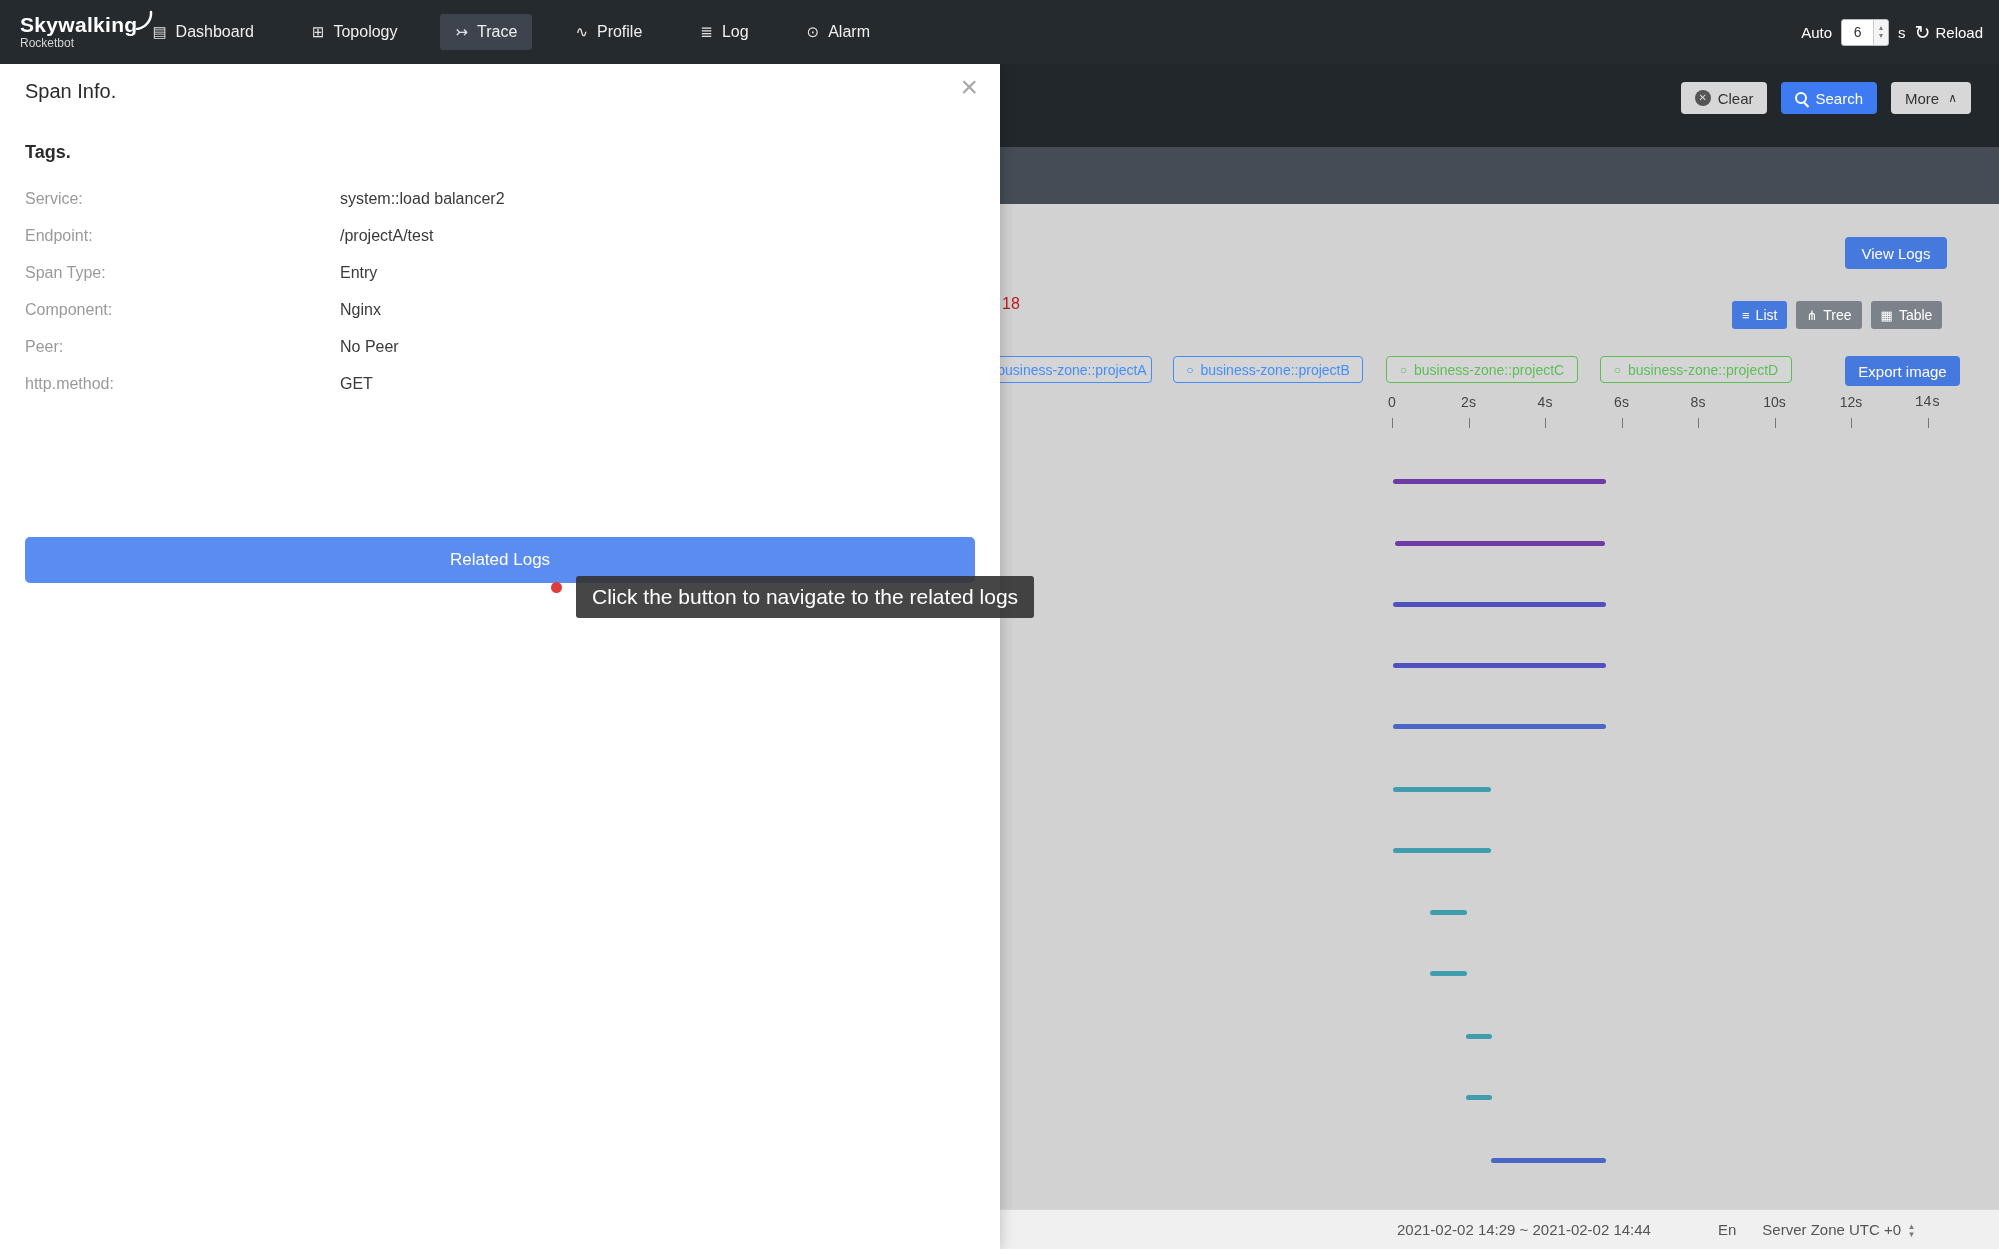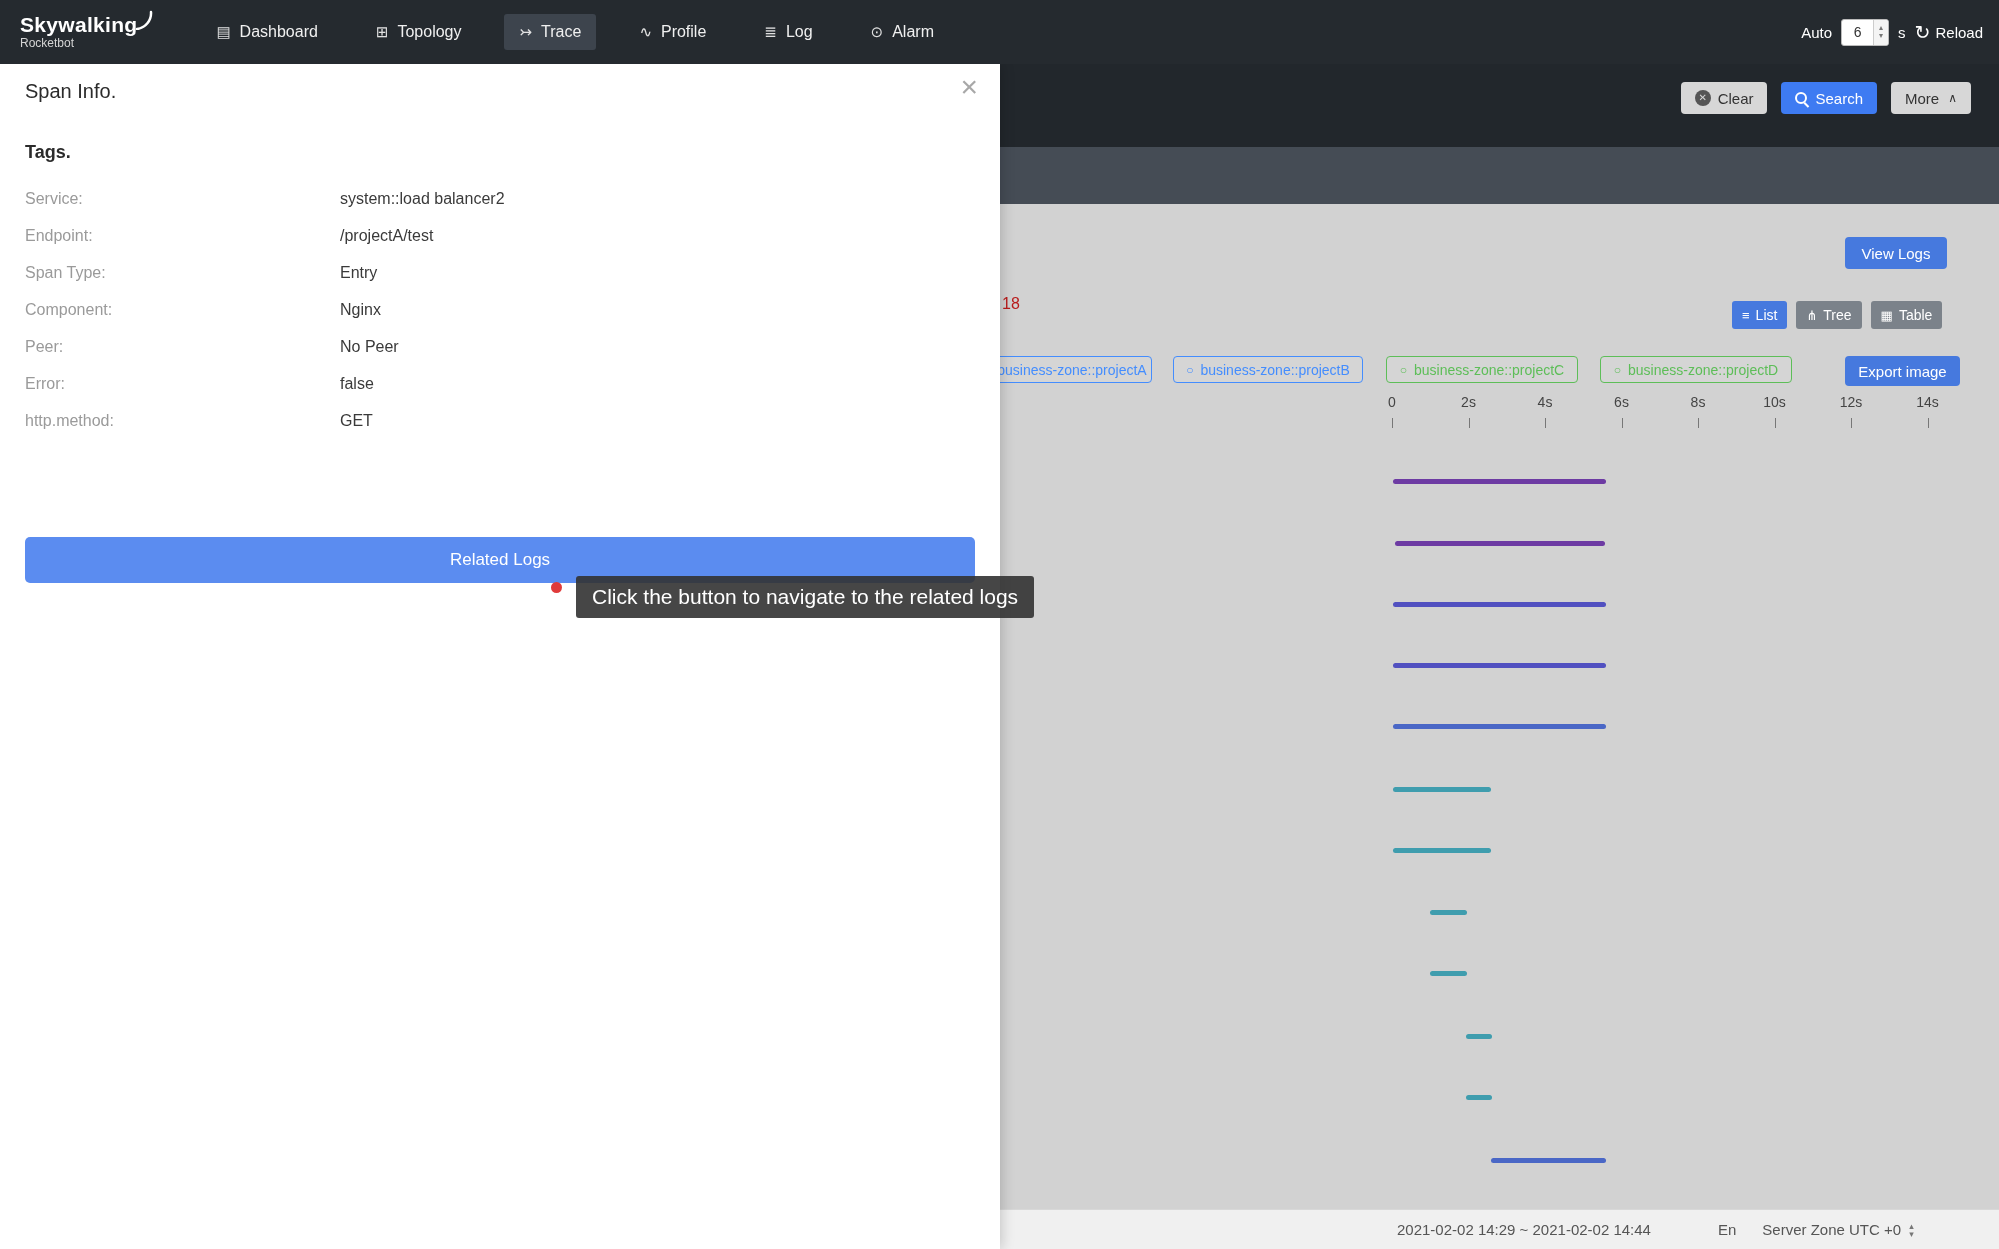--- a/index.html
+++ b/index.html
@@ -1,21 +1,21 @@
 <!DOCTYPE html>
 <html><head>
 <meta charset="utf-8">
 <style>
   * { margin:0; padding:0; box-sizing:border-box; }
   html,body { width:1999px; height:1249px; }
   body { position:relative; overflow:hidden; background:#d2d2d2; font-family:"Liberation Sans", sans-serif; }
 
   
   .topnav{position:absolute;top:0;left:0;right:0;height:64px;background:#252a2f;display:flex;align-items:center;z-index:30;}
-  .logo{margin-left:20px;margin-right:64px;color:#fff;line-height:1.1;}
+  .logo{margin-left:20px;color:#fff;line-height:1.1;}
   .logo-title{font-size:21px;font-weight:bold;letter-spacing:.3px;position:relative;display:inline-block;}
   .logo-arc{position:absolute;right:-16px;top:-3px;}
   .logo-sub{font-size:12px;color:#d5d5d5;margin-top:1px;}
   .nav-items{display:flex;align-items:center;gap:28px;}
   .nav-item{display:flex;align-items:center;gap:9px;color:#f0f0f0;font-size:16px;padding:9px 15px;border-radius:3px;cursor:pointer;}
   .nav-item.active{background:#3d444d;}
   .nav-icon{font-size:15px;opacity:.92;}
   .nav-right{margin-left:auto;display:flex;align-items:center;gap:9px;margin-right:16px;color:#fff;font-size:15px;}
   .auto-input{width:48px;height:27px;background:#fff;border-radius:3px;display:flex;align-items:stretch;overflow:hidden;border:1px solid #bbb;}
   .auto-value{flex:1;display:flex;align-items:center;justify-content:center;color:#333;font-size:14px;}
@@ -197,21 +197,21 @@
       <div class="ax-label" style="left: 525px;">4s</div>
       <div class="ax-tick" style="left: 545px;"></div>
       <div class="ax-label" style="left: 601.5px;">6s</div>
       <div class="ax-tick" style="left: 621.5px;"></div>
       <div class="ax-label" style="left: 678px;">8s</div>
       <div class="ax-tick" style="left: 698px;"></div>
       <div class="ax-label" style="left: 754.5px;">10s</div>
       <div class="ax-tick" style="left: 774.5px;"></div>
       <div class="ax-label" style="left: 831px;">12s</div>
       <div class="ax-tick" style="left: 851px;"></div>
-      <div class="ax-label" style="left: 907.5px;">14s</div>
+      <div class="ax-label" style="left: 907.5px; font-family: Liberation Mono, monospace;">14s</div>
       <div class="ax-tick" style="left: 927.5px;"></div>
     </div>
   <div class="bars">
       <div class="bar" style="top: 415px; left: 393px; width: 213px; background: rgb(109, 59, 163);"></div>
       <div class="bar" style="top: 477px; left: 395px; width: 210px; background: rgb(109, 59, 163);"></div>
       <div class="bar" style="top: 538px; left: 393px; width: 213px; background: rgb(81, 80, 192);"></div>
       <div class="bar" style="top: 599px; left: 393px; width: 213px; background: rgb(81, 80, 192);"></div>
       <div class="bar" style="top: 660px; left: 393px; width: 213px; background: rgb(74, 103, 198);"></div>
       <div class="bar" style="top: 723px; left: 393px; width: 98px; background: rgb(63, 157, 174);"></div>
       <div class="bar" style="top: 784px; left: 393px; width: 98px; background: rgb(63, 157, 174);"></div>
@@ -252,24 +252,20 @@
       </div>
       <div class="si-row">
         <div class="si-label">Component:</div>
         <div class="si-value">Nginx</div>
       </div>
       <div class="si-row">
         <div class="si-label">Peer:</div>
         <div class="si-value">No Peer</div>
       </div>
       <div class="si-row">
-        <div class="si-label">Error:</div>
-        <div class="si-value">false</div>
-      </div>
-      <div class="si-row">
         <div class="si-label">http.method:</div>
         <div class="si-value">GET</div>
       </div>
     </div>
   <button class="related-btn">Related Logs</button>
   <div class="red-dot"></div>
   <div class="tooltip">Click the button to navigate to the related logs</div>
 </div>
 
 </body></html>

